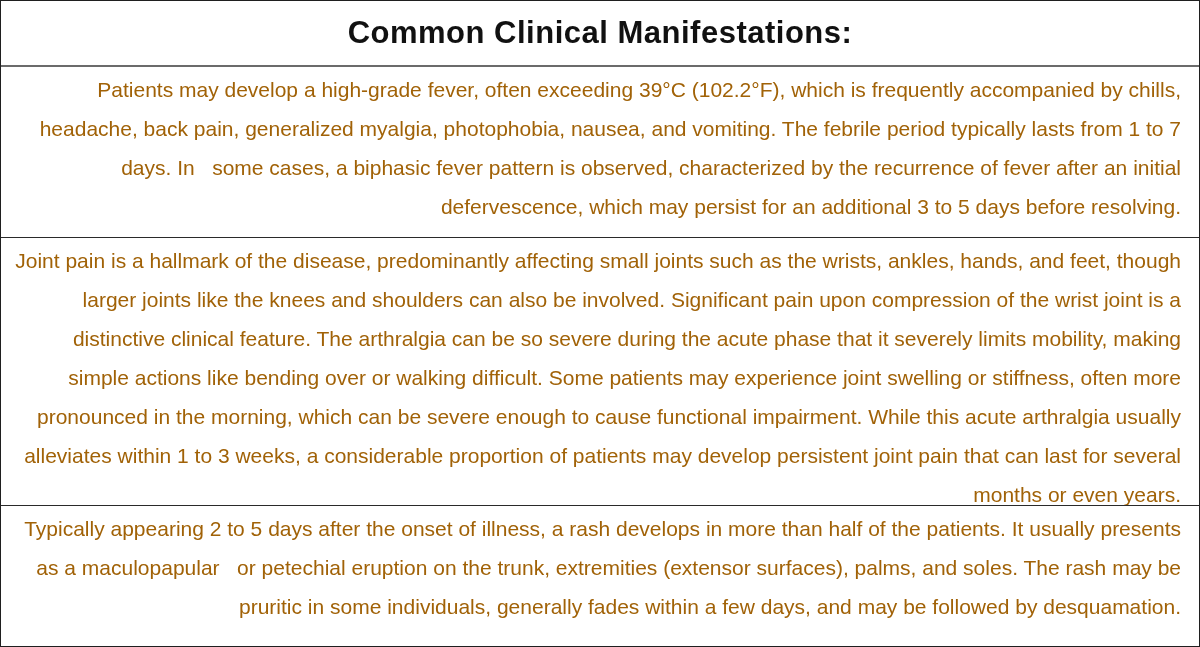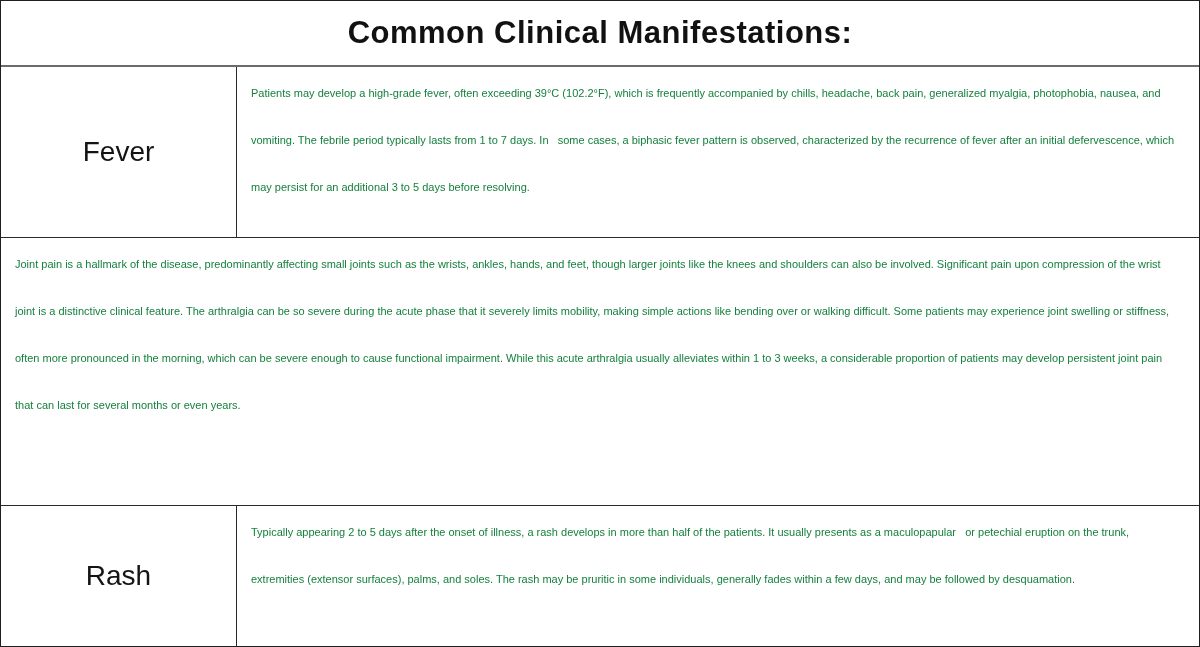--- a/index.html
+++ b/index.html
@@ -5,20 +5,21 @@
   * { margin: 0; padding: 0; box-sizing: border-box; }
   html, body { background: #ffffff; }
   body { font-family: "Liberation Sans", "DejaVu Sans", sans-serif; }
 
   .table {
     width: 1200px;
     height: 647px;
     border: 1px solid #1f1f1f;
     background: #ffffff;
     overflow: hidden;
+    text-align: right;
   }
 
   .title-row {
     height: 66px;
     display: flex;
     align-items: center;
     justify-content: center;
     border-bottom: 2px solid #6b6b6b;
     overflow: hidden;
   }
@@ -53,52 +54,46 @@
     font-size: 28px;
     color: #141414;
   }
 
   .desc-cell {
     flex: 1;
     padding: 3px 18px 0 14px;
     overflow: hidden;
   }
   .desc-cell p {
-    font-size: 11px;
-    line-height: 47px;
-    color: #15803d;
+    font-size: 21px;
+    line-height: 39px;
+    color: #a16207;
     white-space: pre-wrap;
   }
 </style>
 </head>
 <body>
 
 <div class="table">
 
   <div class="title-row">
     <h1>Common Clinical Manifestations:</h1>
   </div>
 
   <div class="row row-fever">
-    <div class="label-cell">
-      <span>Fever</span>
-    </div>
     <div class="desc-cell">
       <p>Patients may develop a high-grade fever, often exceeding 39°C (102.2°F), which is frequently accompanied by chills, headache, back pain, generalized myalgia, photophobia, nausea, and vomiting. The febrile period typically lasts from 1 to 7 days. In   some cases, a biphasic fever pattern is observed, characterized by the recurrence of fever after an initial defervescence, which may persist for an additional 3 to 5 days before resolving.</p>
     </div>
   </div>
 
   <div class="row row-arthralgia">
     <div class="desc-cell">
       <p>Joint pain is a hallmark of the disease, predominantly affecting small joints such as the wrists, ankles, hands, and feet, though larger joints like the knees and shoulders can also be involved. Significant pain upon compression of the wrist joint is a distinctive clinical feature. The arthralgia can be so severe during the acute phase that it severely limits mobility, making simple actions like bending over or walking difficult. Some patients may experience joint swelling or stiffness, often more pronounced in the morning, which can be severe enough to cause functional impairment. While this acute arthralgia usually alleviates within 1 to 3 weeks, a considerable proportion of patients may develop persistent joint pain that can last for several months or even years.</p>
     </div>
   </div>
 
   <div class="row row-rash">
-    <div class="label-cell">
-      <span>Rash</span>
-    </div>
     <div class="desc-cell">
       <p>Typically appearing 2 to 5 days after the onset of illness, a rash develops in more than half of the patients. It usually presents as a maculopapular   or petechial eruption on the trunk, extremities (extensor surfaces), palms, and soles. The rash may be pruritic in some individuals, generally fades within a few days, and may be followed by desquamation.</p>
     </div>
   </div>
 
 </div>
 
 </body></html>

